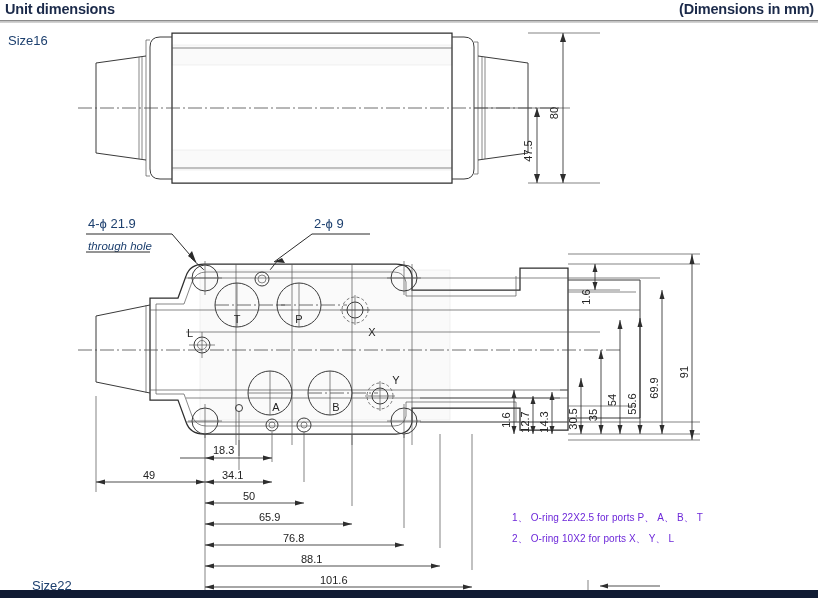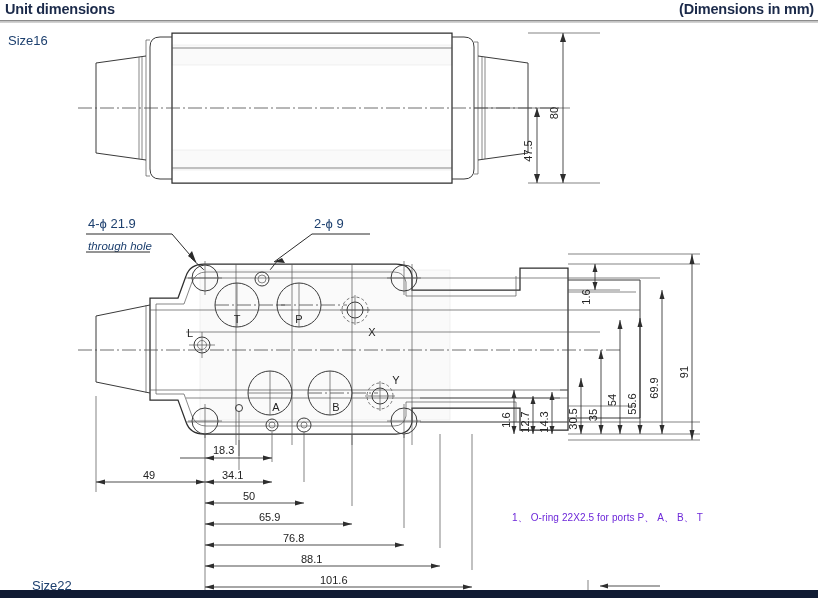--- a/index.html
+++ b/index.html
@@ -88,20 +88,21 @@
   <div class="size-label" id="size16">Size16</div>
 
   <div class="size-label" id="size22">Size22</div>
 
   <div class="callout" style="left:88px;top:216px;">4-ϕ 21.9</div>
   <div class="callout small" style="left:88px;top:240px;font-style:italic;">through hole</div>
   <div class="callout" style="left:314px;top:216px;">2-ϕ 9</div>
 
   <div id="notes">
     <div class="note-line">1、 O-ring 22X2.5 for ports P、 A、 B、 T</div>
+    <div class="note-line">2、 O-ring 10X2 for ports X、 Y、 L</div>
   </div>
 
   <svg id="drawing" viewBox="0 0 818 598">
 
     <g>
 
       <rect class="ghost" x="172" y="45" width="280" height="20"></rect>
       <rect class="ghost" x="172" y="150" width="280" height="20"></rect>
 
       <path class="ln-b" d="M172,33 L452,33 L452,183 L172,183 Z"></path>

